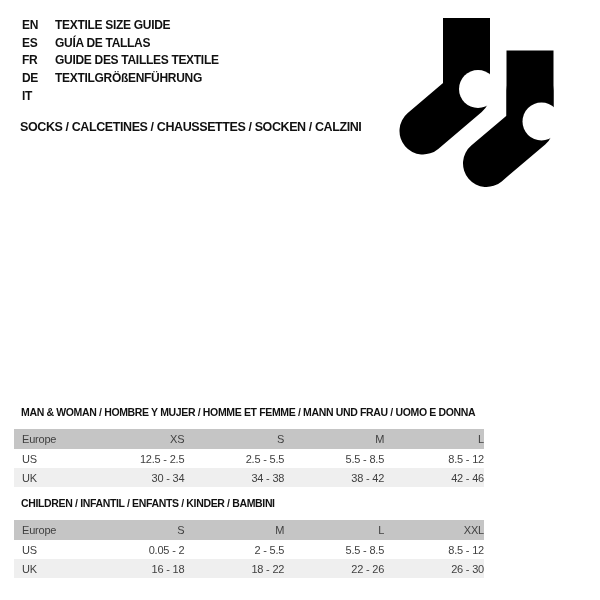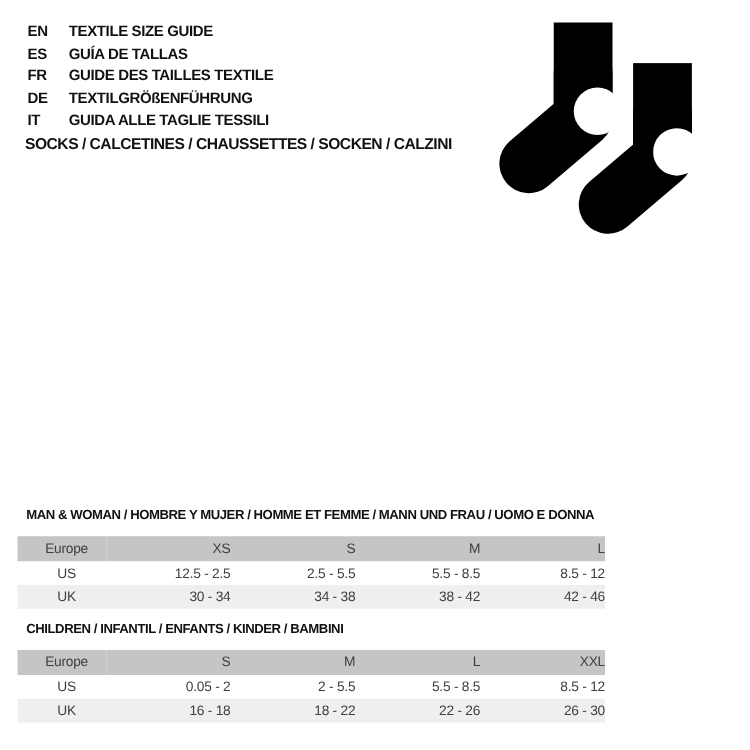--- a/index.html
+++ b/index.html
@@ -18,21 +18,21 @@
   .lang-list { position: absolute; top: 14px; left: 22px; }
   .lang-row {
     display: flex; align-items: flex-end; height: 17.8px;
     font-size: 12px; font-weight: 700; letter-spacing: -0.3px;
     color: var(--heading-text, #111111); white-space: nowrap;
   }
   .lang-code { width: 33px; flex: 0 0 33px; }
 
   
   .category-line {
-    position: absolute; top: 108px; left: 20px;
+    position: absolute; top: 120px; left: 20px;
     font-size: 12.5px; font-weight: 700; letter-spacing: -0.4px;
     color: var(--heading-text, #111111); white-space: nowrap;
   }
 
   
   .icon-wrap { position: absolute; left: 390px; top: 0; width: 210px; height: 190px; color: var(--icon, #000000); }
 
   
   .size-table { position: absolute; left: 14px; width: 470px; }
   #table-man-woman { top: 405px; }
@@ -45,21 +45,21 @@
   table {
     width: 100%; border-collapse: collapse; table-layout: fixed;
     font-size: 11px; color: var(--table-text, #3f3f3f); letter-spacing: -0.2px;
   }
   col.region-col { width: 15%; }
   th, td { font-weight: 400; text-align: right; padding: 0; vertical-align: middle; }
   thead tr { background: var(--table-header-bg, #c5c5c5); }
   thead th { height: 20px; }
   tbody td { height: 19px; }
   tbody tr.alt { background: var(--table-alt-row-bg, #efefef); margin-left: 40px; }
-  .region-cell { text-align: center; padding-left: 8px; }
+  .region-cell { text-align: left; padding-left: 8px; }
 </style>
 </head>
 <body>
 
 <div class="canvas">
 
   <div class="lang-list">
     <div class="lang-row">
       <span class="lang-code">EN</span>
       <span class="lang-label">TEXTILE SIZE GUIDE</span>
@@ -71,21 +71,20 @@
     <div class="lang-row">
       <span class="lang-code">FR</span>
       <span class="lang-label">GUIDE DES TAILLES TEXTILE</span>
     </div>
     <div class="lang-row">
       <span class="lang-code">DE</span>
       <span class="lang-label">TEXTILGRÖßENFÜHRUNG</span>
     </div>
     <div class="lang-row">
       <span class="lang-code">IT</span>
-      <span class="lang-label">GUIDA ALLE TAGLIE TESSILI</span>
     </div>
   </div>
 
   <div class="category-line">SOCKS / CALCETINES / CHAUSSETTES / SOCKEN / CALZINI</div>
 
   <svg class="icon-wrap" viewBox="0 0 210 190" aria-hidden="true">
     <g>
       <rect x="53" y="18" width="47" height="77" fill="currentColor"></rect>
       <path d="M76.5 58 L76.5 94 L33 131" fill="none" stroke="currentColor" stroke-width="47" stroke-linecap="round" stroke-linejoin="round"></path>
       <circle cx="88" cy="89" r="19" fill="#ffffff"></circle>

